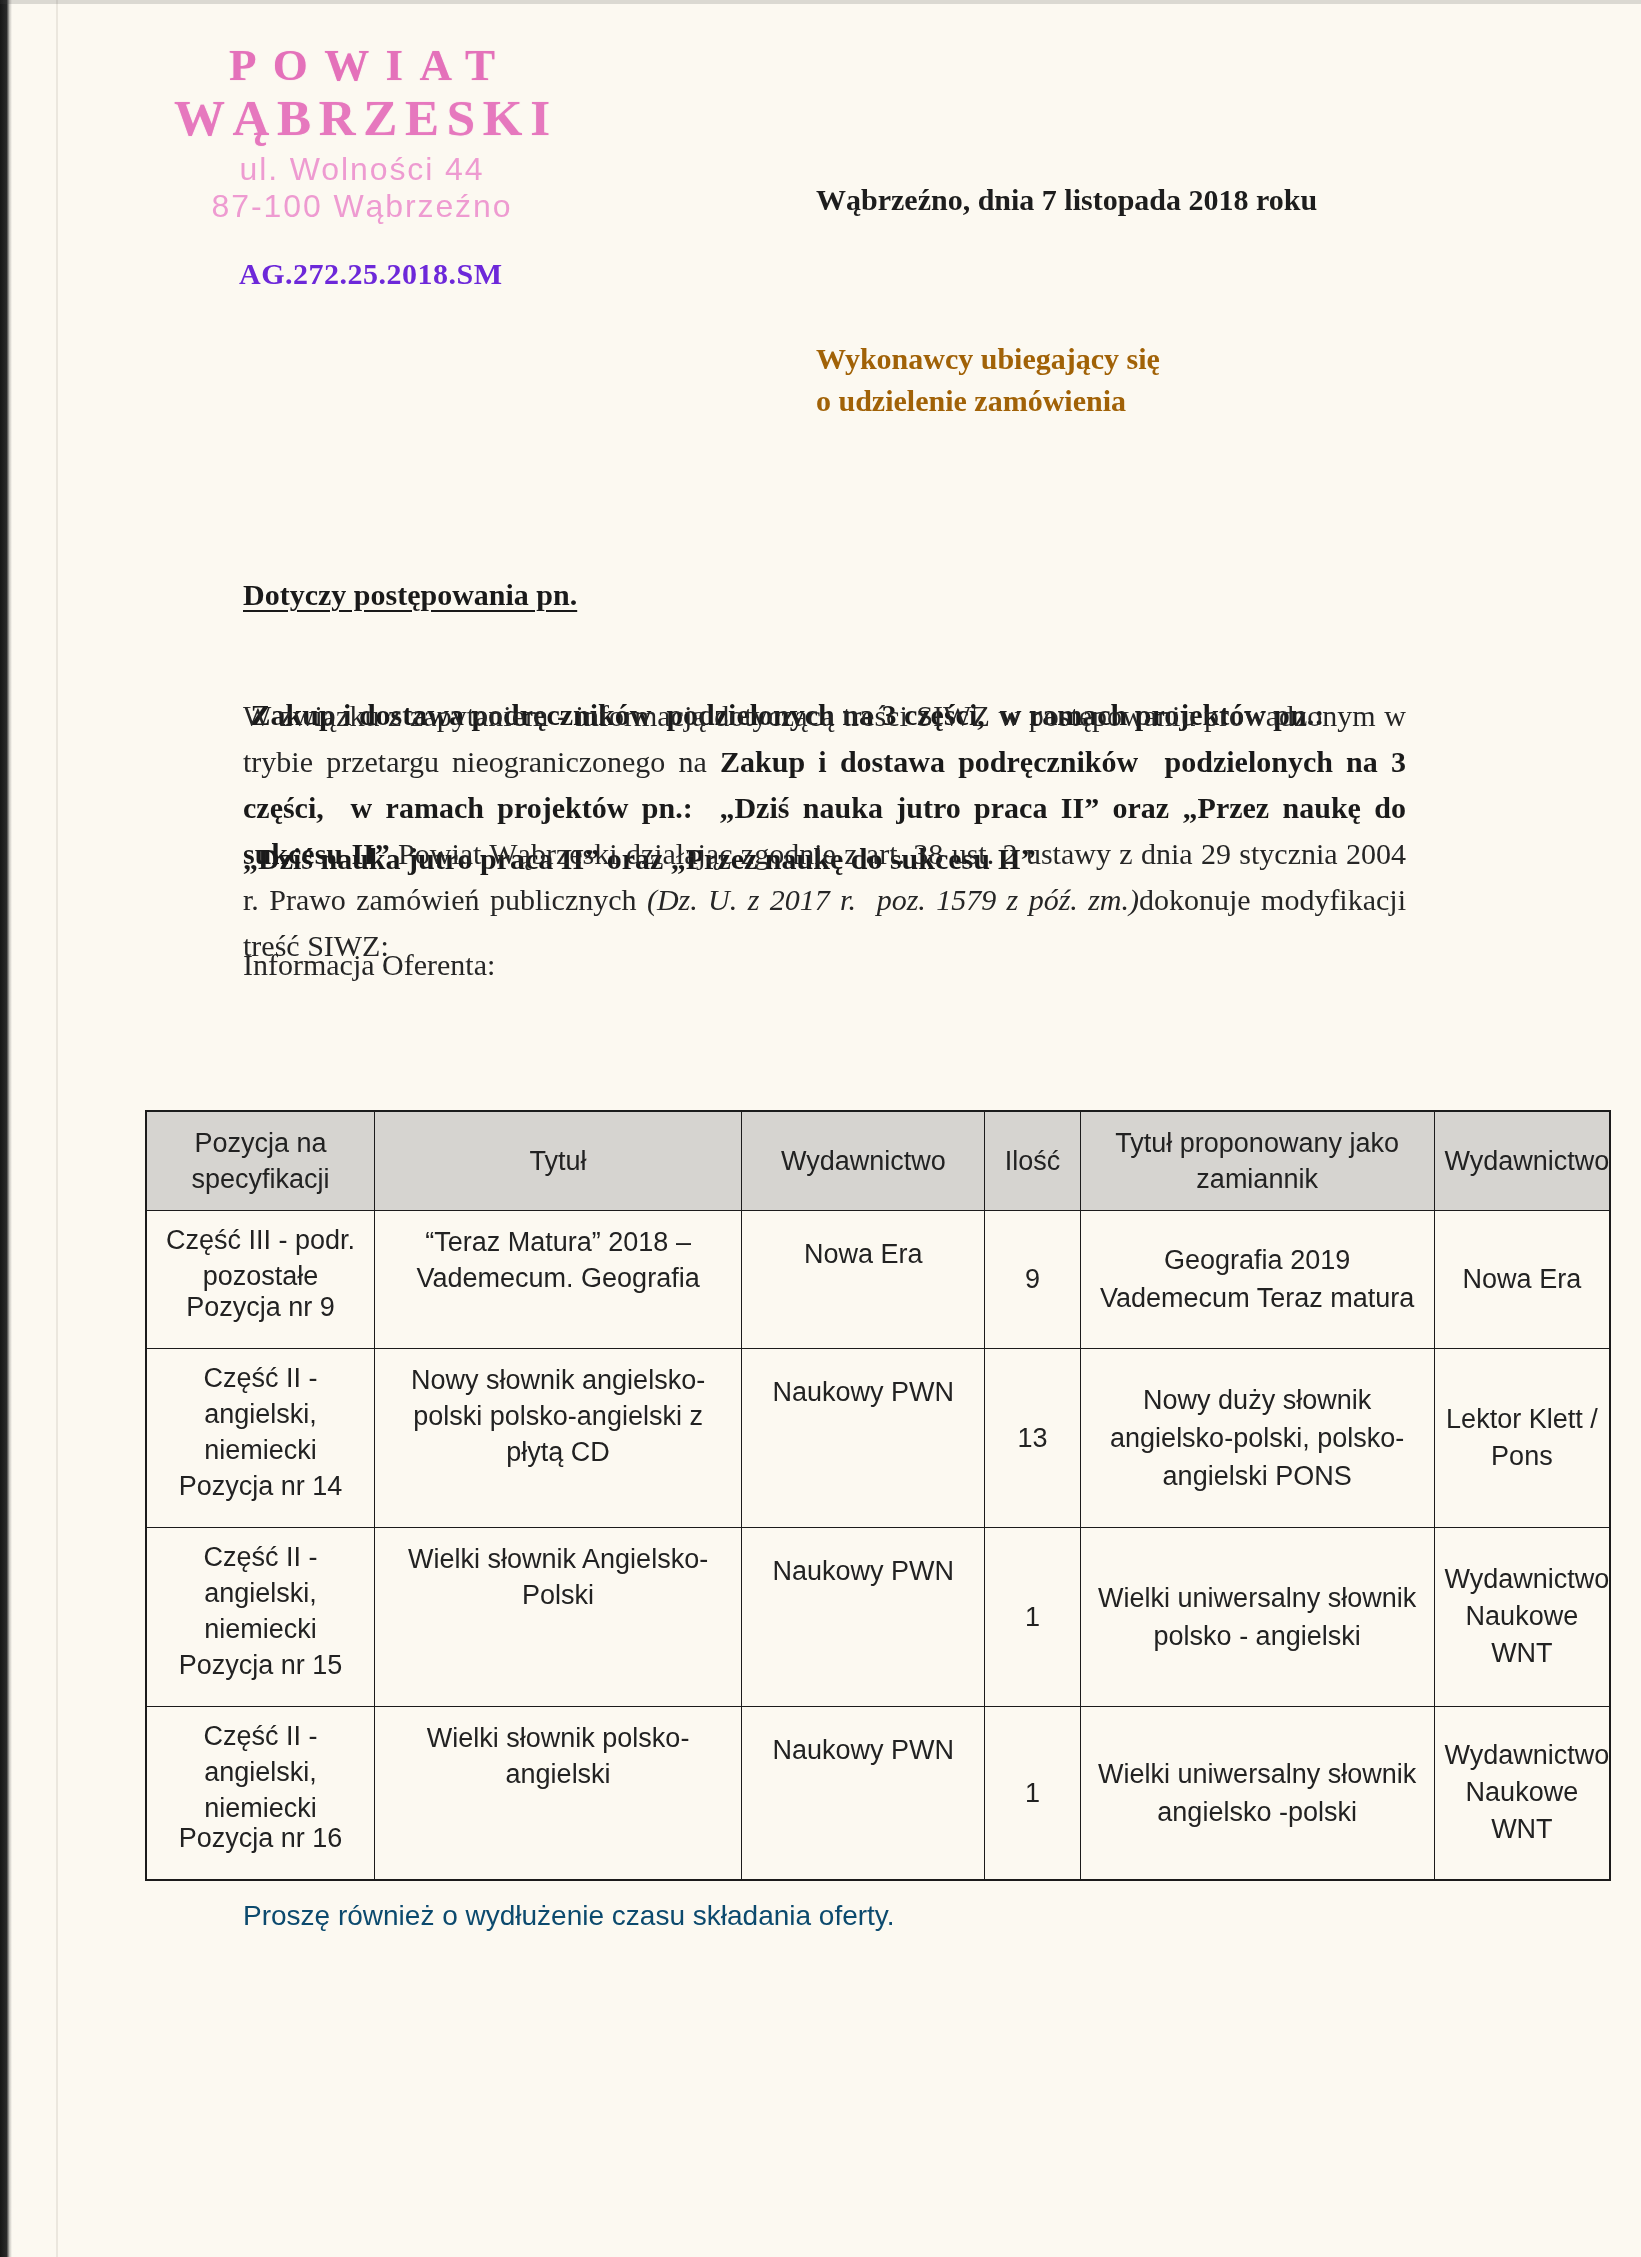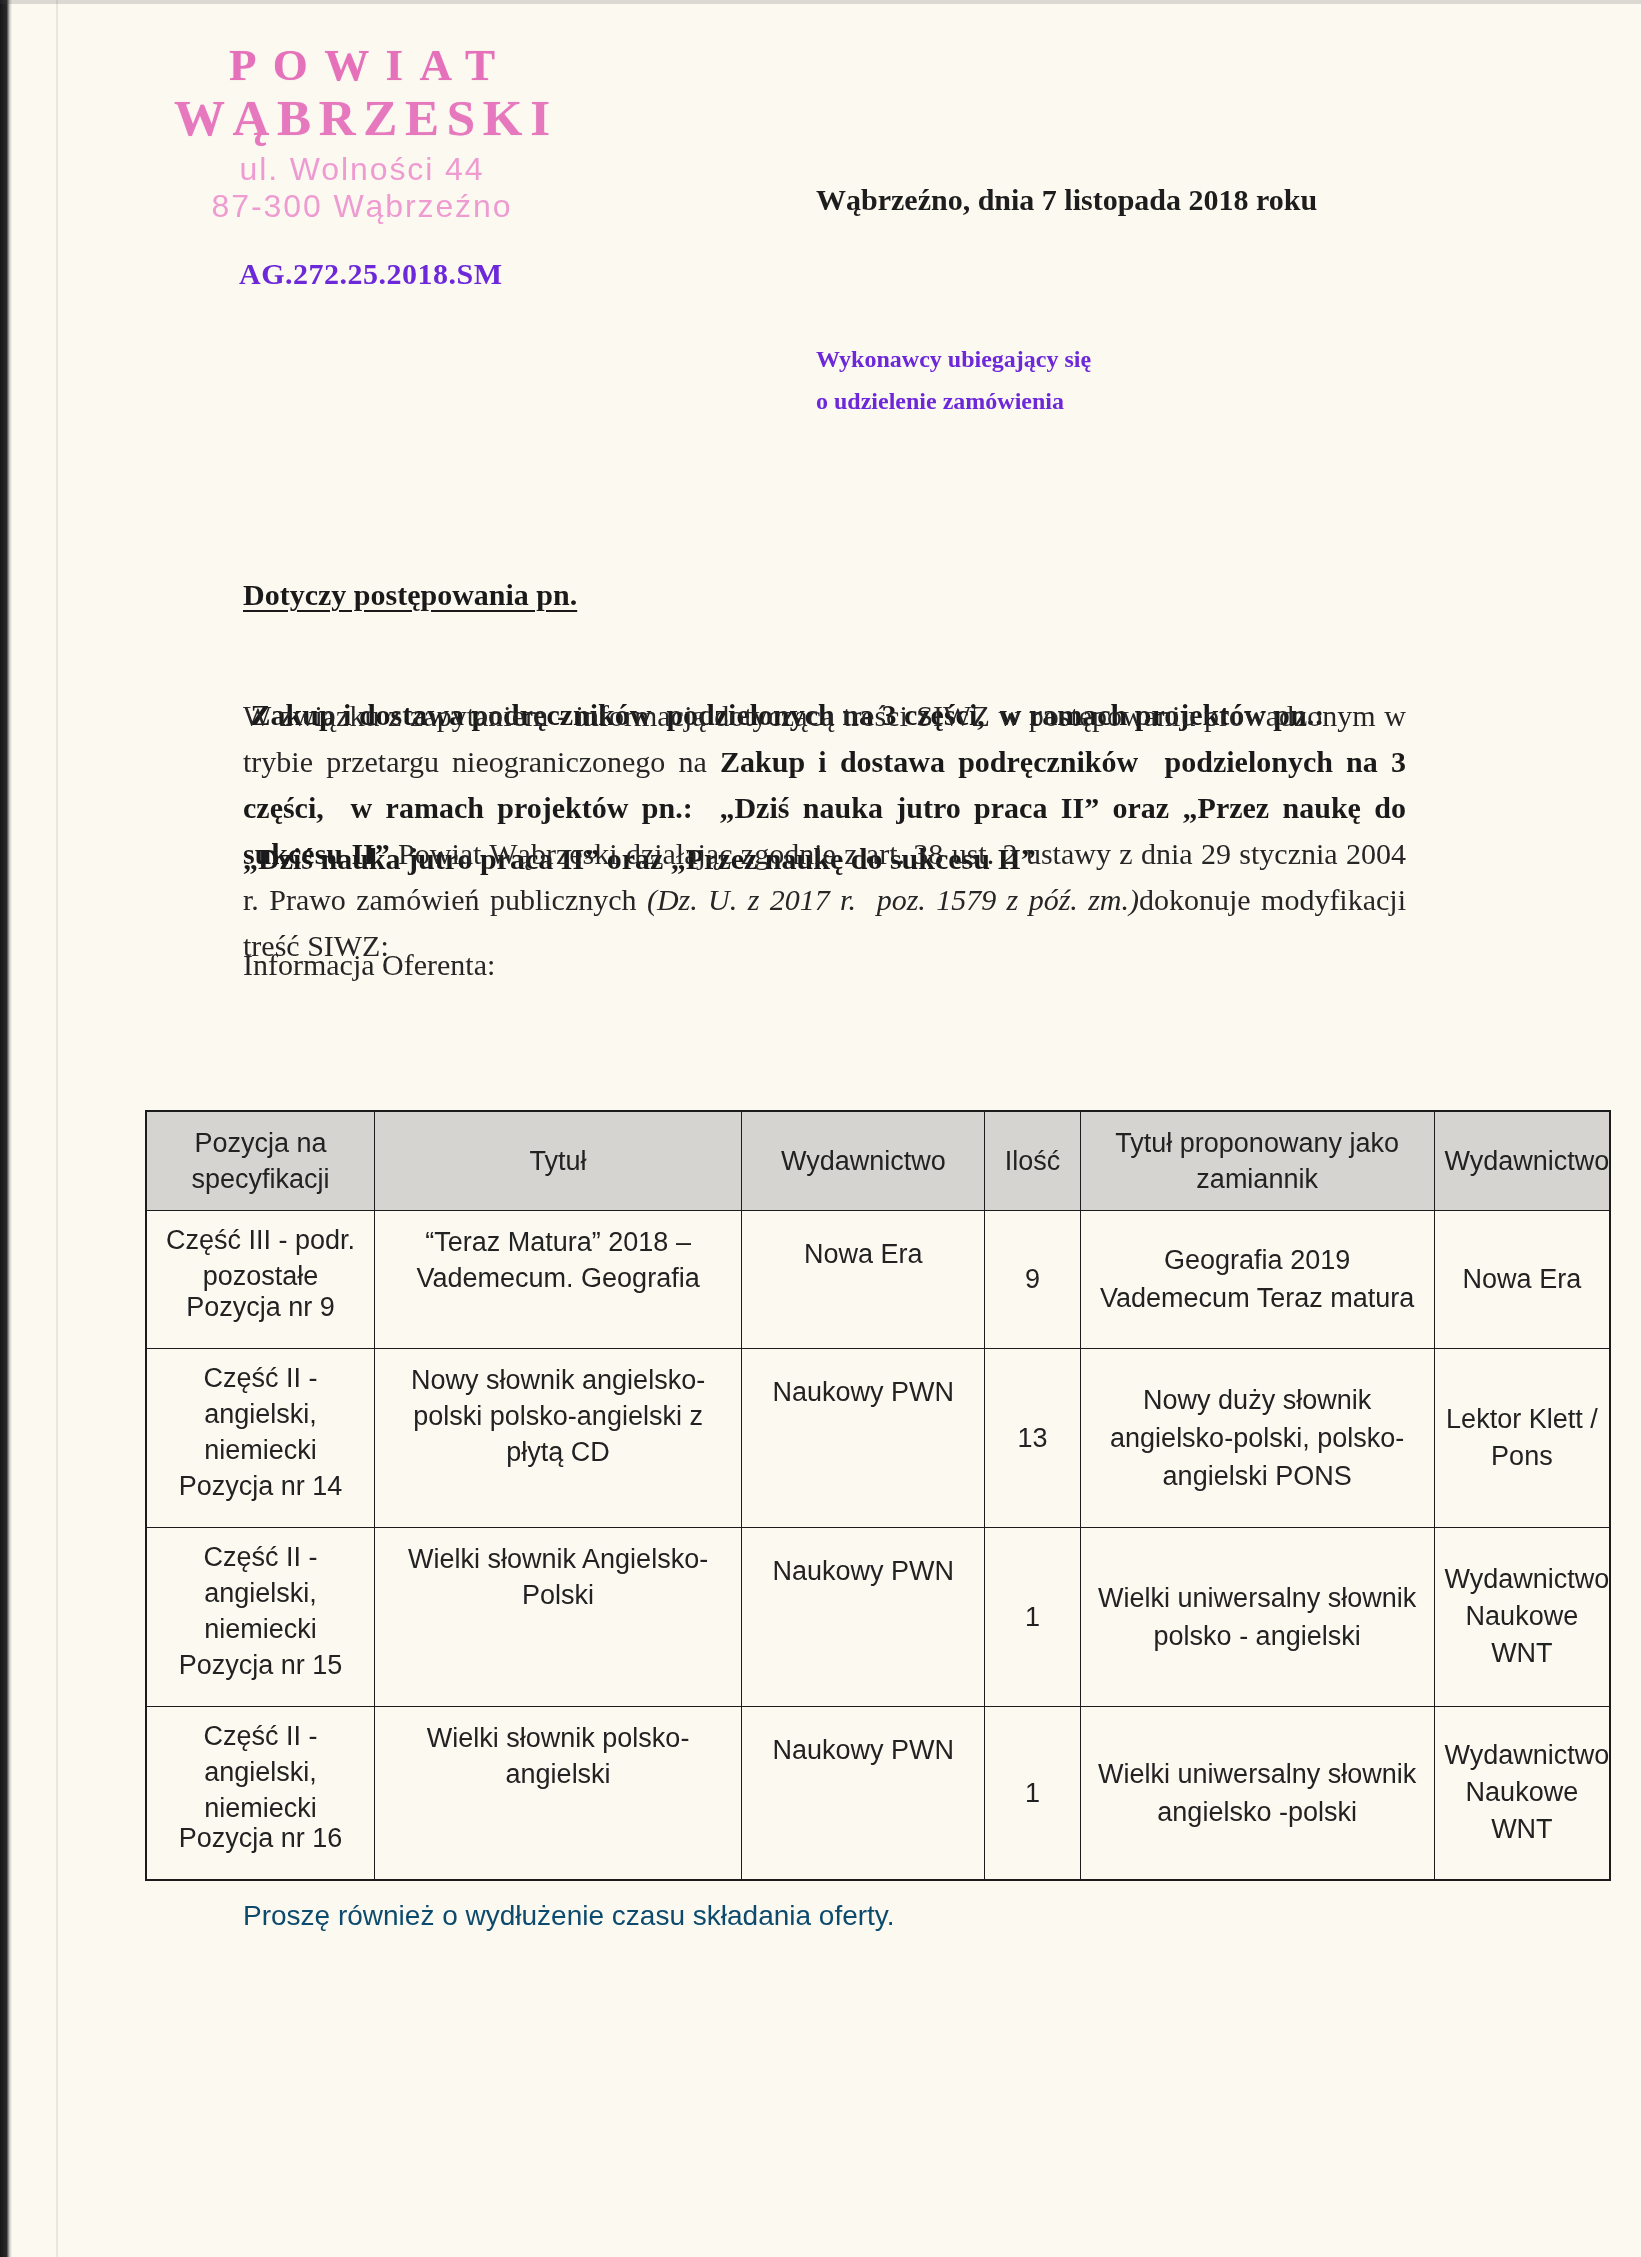--- a/index.html
+++ b/index.html
@@ -51,21 +51,21 @@
   .date-line{
     position:absolute;left:816px;top:183px;
     font-size:30px;font-weight:bold;color:#1d1d1d;
   }
   .ref{
     position:absolute;left:239px;top:257px;
     font-size:30px;font-weight:bold;color:#6d28d9;letter-spacing:0.5px;
   }
   .addressee{
     position:absolute;left:816px;top:338px;
-    font-size:24px;font-weight:bold;color:#6d28d9;line-height:42px;
+    font-size:30px;font-weight:bold;color:#a16207;line-height:42px;
   }
   .subject-heading{
     position:absolute;left:243px;top:539px;
     font-size:30px;font-weight:bold;color:#1a1a1a;
     text-decoration:underline;text-underline-offset:4.8px;
     text-decoration-thickness:1.9px;
     margin-top:39px;
   }
   .subject-bold{
     position:absolute;left:243px;top:595px;width:1197px;
@@ -128,21 +128,21 @@
 <div class="page">
 
   <div class="edge-left"></div>
   <div class="edge-seam"></div>
   <div class="edge-top"></div>
 
   <div class="stamp">
     <div class="stamp-l1">POWIAT</div>
     <div class="stamp-l2">WĄBRZESKI</div>
     <div class="stamp-l3">ul. Wolności 44</div>
-    <div class="stamp-l4">87-300 Wąbrzeźno</div>
+    <div class="stamp-l4">87-100 Wąbrzeźno</div>
   </div>
 
   <div class="date-line">Wąbrzeźno, dnia 7 listopada 2018 roku</div>
 
   <div class="ref">AG.272.25.2018.SM</div>
 
   <div class="addressee">
     <div>Wykonawcy ubiegający się</div>
     <div>o udzielenie zamówienia</div>
   </div>

